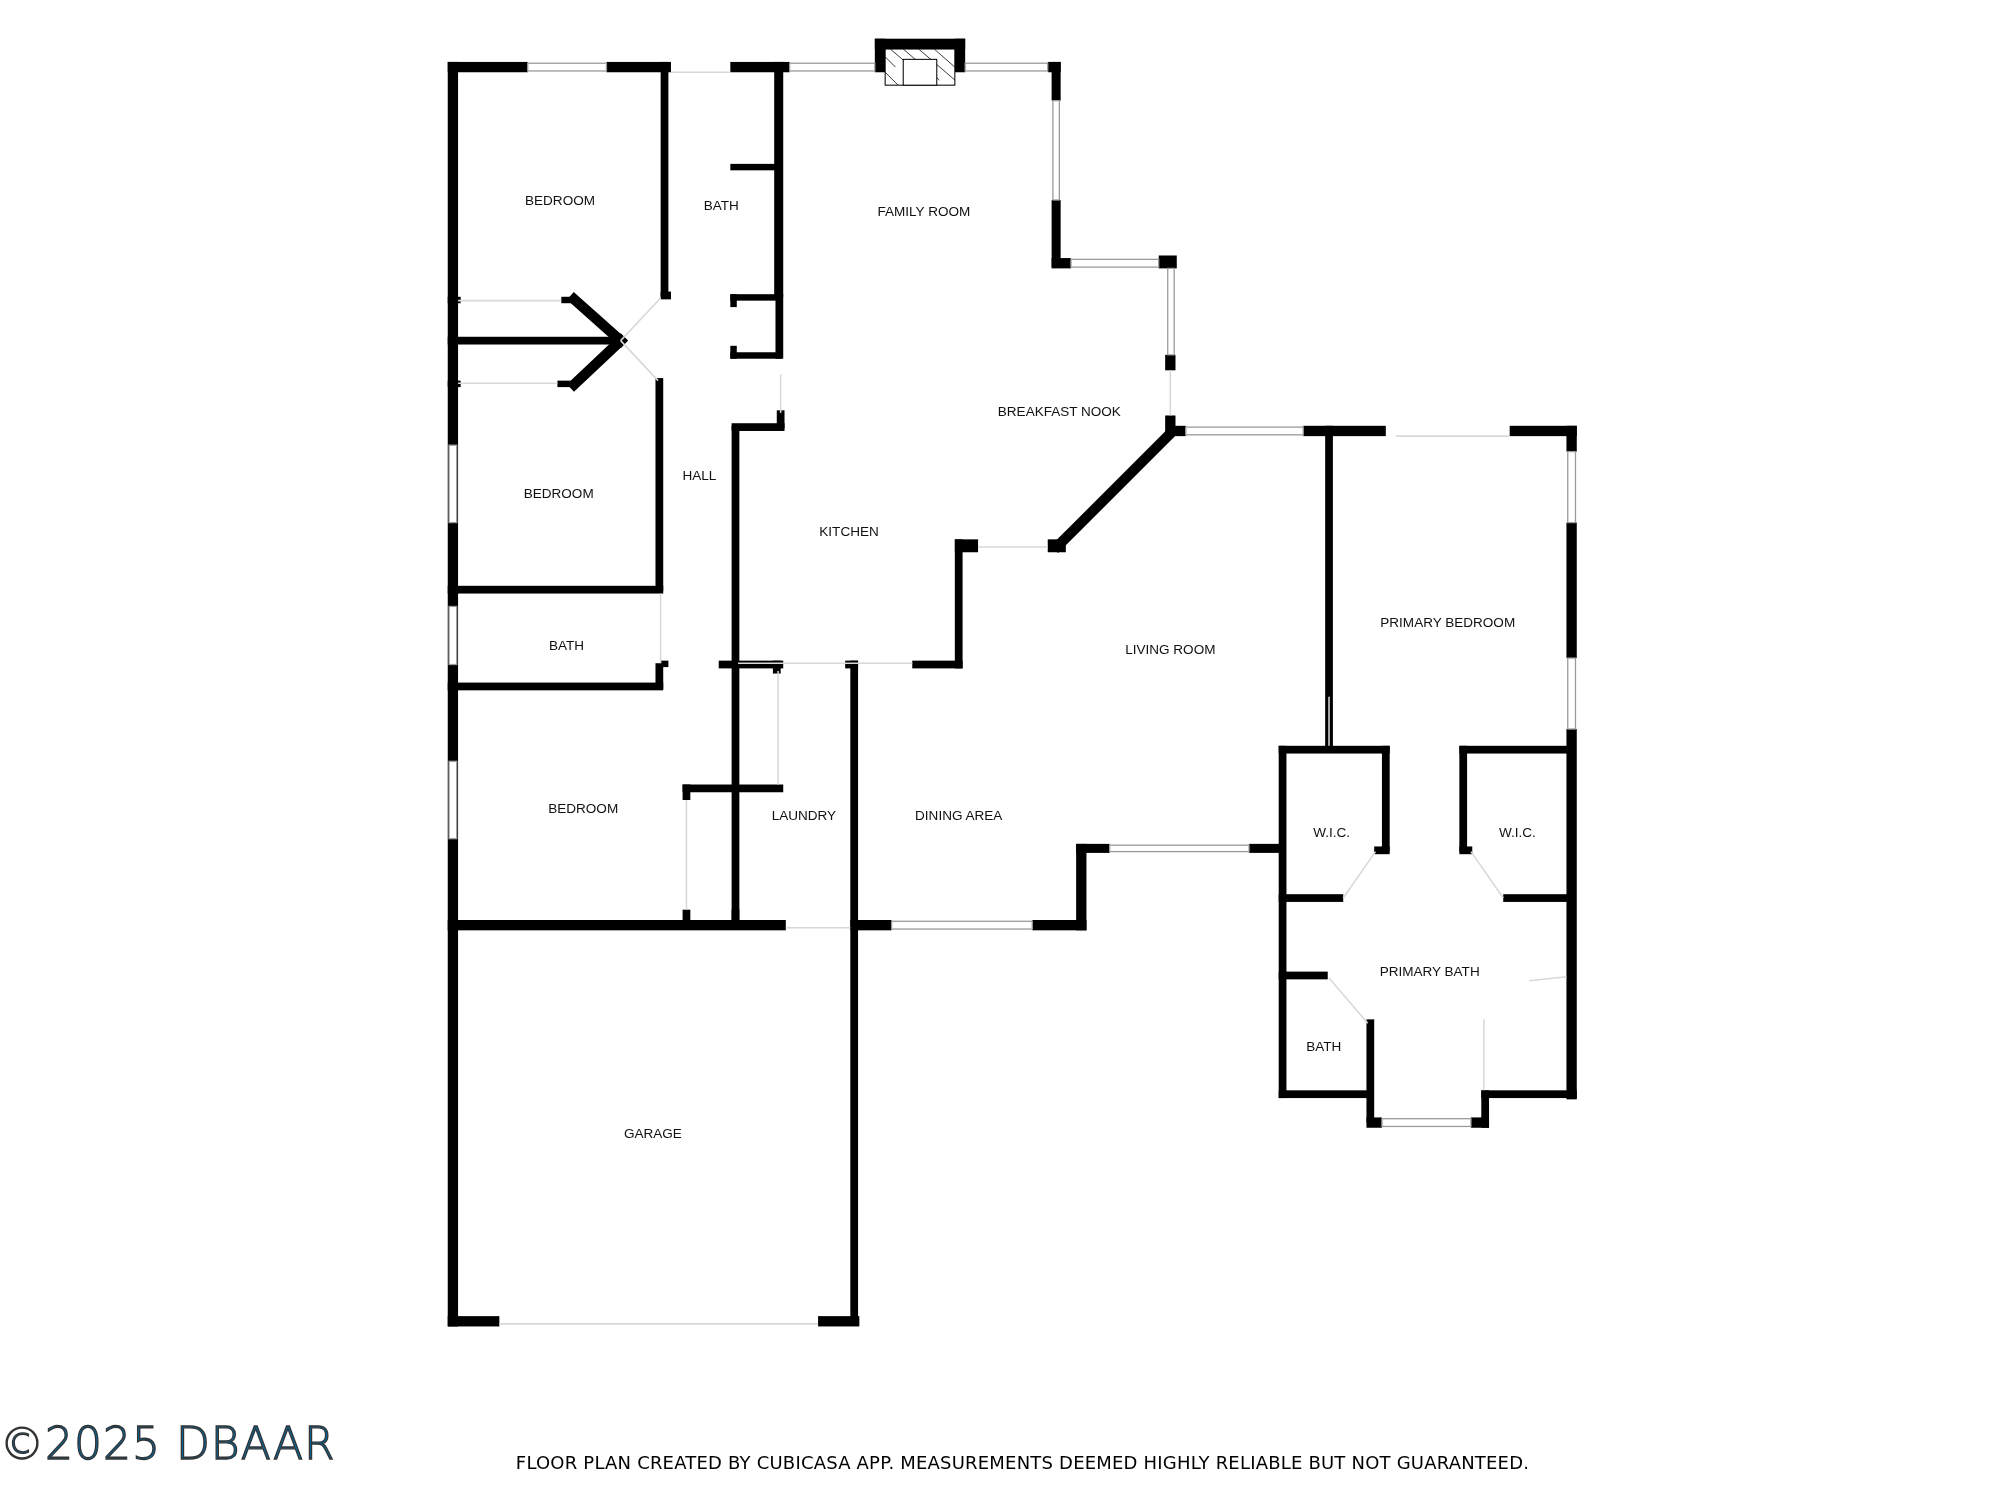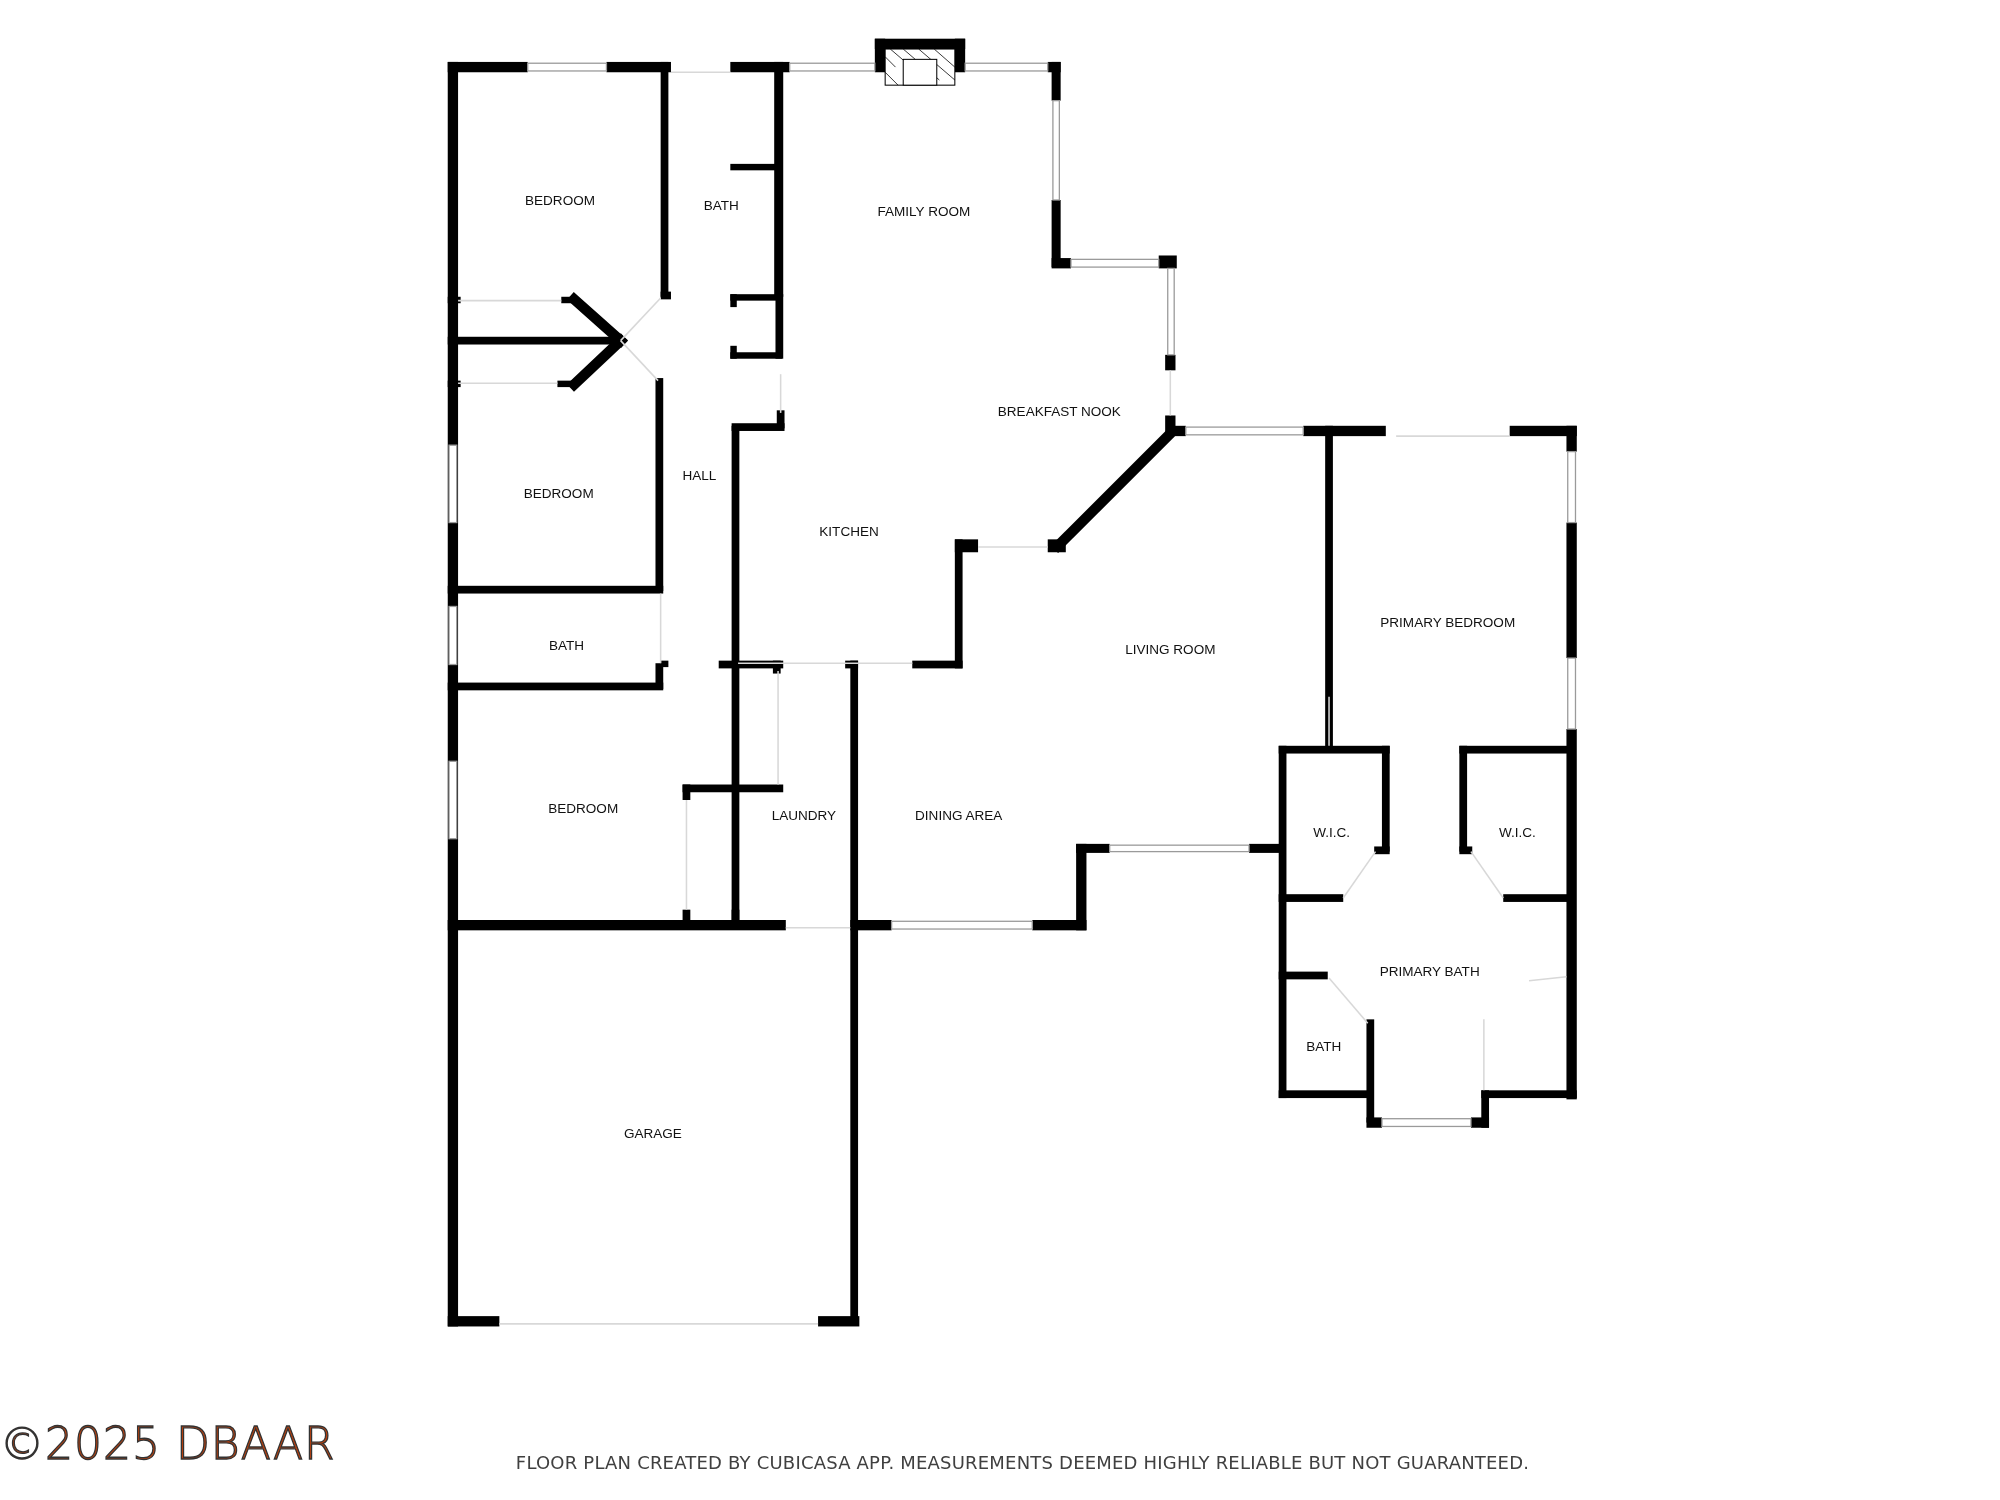--- a/index.html
+++ b/index.html
@@ -3,22 +3,22 @@
 <meta charset="utf-8">
 <style>
   html, body { margin: 0; padding: 0; background: #ffffff; }
   body { width: 2000px; height: 1500px; overflow: hidden; position: relative; font-family: "Liberation Sans", sans-serif; }
   #plan { position: absolute; left: 0; top: 0; width: 2000px; height: 1500px; }
   .wall { fill: #000000; }
   .wline { stroke: #000000; stroke-width: 8; fill: none; stroke-linecap: square; }
   .win { fill: #ffffff; stroke: #9a9a9a; stroke-width: 1; }
   .door { stroke: #d8d8d8; stroke-width: 1.2; fill: none; }
   .room-label { font-family: "Liberation Sans", sans-serif; font-size: 10.5px; fill: #111111; text-anchor: middle; dominant-baseline: middle; }
-  .copyright { position: absolute; left: 0; top: 1418px; font-family: "DejaVu Sans", sans-serif; font-size: 44px; font-weight: 200; letter-spacing: 1px; color: #c2410c; -webkit-text-stroke: 1.3px #333333; }
-  .footer { position: absolute; left: 0; width: 2000px; top: 1452px; text-align: center; padding-left: 45px; box-sizing: border-box; font-family: "DejaVu Sans", sans-serif; font-size: 18px; color: #404040; letter-spacing: 0.2px; }
+  .copyright { position: absolute; left: 0; top: 1418px; font-family: "DejaVu Sans", sans-serif; font-size: 44px; font-weight: 200; letter-spacing: 1px; color: #0369a1; -webkit-text-stroke: 1.3px #333333; }
+  .footer { position: absolute; left: 0; width: 2000px; top: 1452px; text-align: center; padding-left: 45px; box-sizing: border-box; font-family: "DejaVu Sans", sans-serif; font-size: 18px; color: #000000; letter-spacing: 0.2px; }
 </style>
 </head>
 <body>
 
 <svg id="plan" viewBox="0 0 1550 1162.5" xmlns="http://www.w3.org/2000/svg">
   <g>
 
     <rect class="wall" x="347" y="48" width="8" height="980"></rect>
     <rect class="wall" x="347" y="48" width="62" height="8"></rect>
     <rect class="wall" x="470" y="48" width="50" height="8"></rect>

